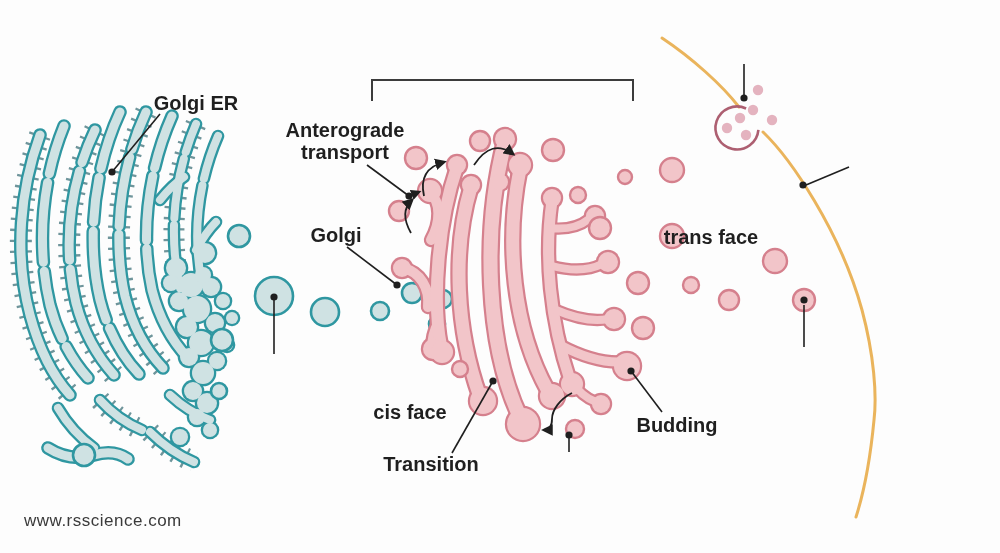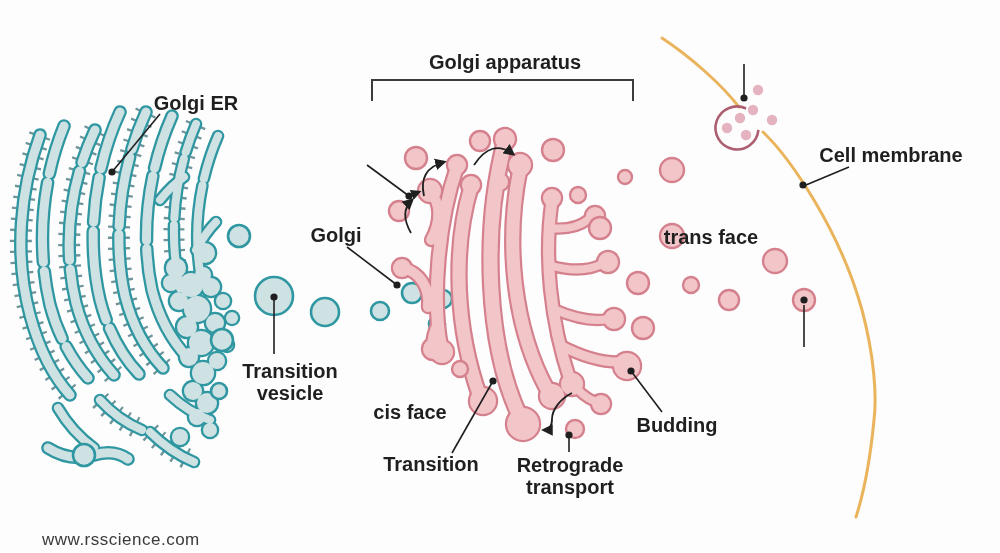--- a/index.html
+++ b/index.html
@@ -11,22 +11,22 @@
   }
   html,body{margin:0;padding:0;}
   body{width:1000px;height:553px;overflow:hidden;background:var(--bg);
        font-family:"Liberation Sans", sans-serif;}
   #stage{position:relative;width:1000px;height:553px;}
   svg{position:absolute;left:0;top:0;}
   .lb{position:absolute;transform:translate(-50%,-50%);color:var(--ink);
       font-size:20px;font-weight:700;line-height:1.12;text-align:center;
       white-space:nowrap;letter-spacing:0px;}
   .lb.wrap{white-space:normal;}
-  #watermark{position:absolute;left:42px;top:511px;transform:none;
-      font-size:17px;font-weight:400;color:var(--watermark);letter-spacing:.5px;margin-top:19px;}
+  #watermark{position:absolute;left:24px;top:511px;transform:none;
+      font-size:17px;font-weight:400;color:var(--watermark);letter-spacing:.5px;}
   
   .er-ribo{fill:none;stroke:var(--ribo);stroke-dasharray:2.3 8.4;}
   .er-out{fill:none;stroke:var(--teal-stroke);stroke-linecap:round;}
   .er-fil{fill:none;stroke:var(--teal-fill);stroke-linecap:round;}
   .er-out-c{fill:var(--teal-stroke);}
   .er-fil-c{fill:var(--teal-fill);}
   
   .go-out{fill:none;stroke:var(--pink-stroke);stroke-linecap:round;}
   .go-fil{fill:none;stroke:var(--pink-fill);stroke-linecap:round;}
   .go-out-c{fill:var(--pink-stroke);}
@@ -280,23 +280,20 @@
       <line class="ptr" x1="744" y1="64" x2="744" y2="97"></line>
         <circle class="dot" cx="744" cy="98" r="3.6"></circle>
       <line class="ptr" x1="849" y1="167" x2="806" y2="185"></line>
         <circle class="dot" cx="803" cy="185" r="3.6"></circle>
     </g>
 
     <path class="bracket" d="M 372 101 L 372 80 L 633 80 L 633 101"></path>
   </svg>
 
   <div class="lb" style="left:196px;top:103px">Golgi ER</div>
-  <div class="lb" style="left:505px;top:62px">Golgi apparatus</div>
+  <div class="lb wrap" style="left:345px;top:141px;width:165px">Anterograde transport</div>
   <div class="lb" style="left:336px;top:235px">Golgi</div>
-  <div class="lb wrap" style="left:290px;top:382px;width:130px">Transition vesicle</div>
   <div class="lb" style="left:410px;top:412px">cis face</div>
   <div class="lb" style="left:431px;top:464px">Transition</div>
-  <div class="lb wrap" style="left:570px;top:476px;width:150px">Retrograde transport</div>
   <div class="lb" style="left:677px;top:425px">Budding</div>
   <div class="lb" style="left:711px;top:237px">trans face</div>
-  <div class="lb" style="left:891px;top:155px">Cell membrane</div>
   <div class="lb" id="watermark">www.rsscience.com</div>
 </div>
 
 </body></html>

